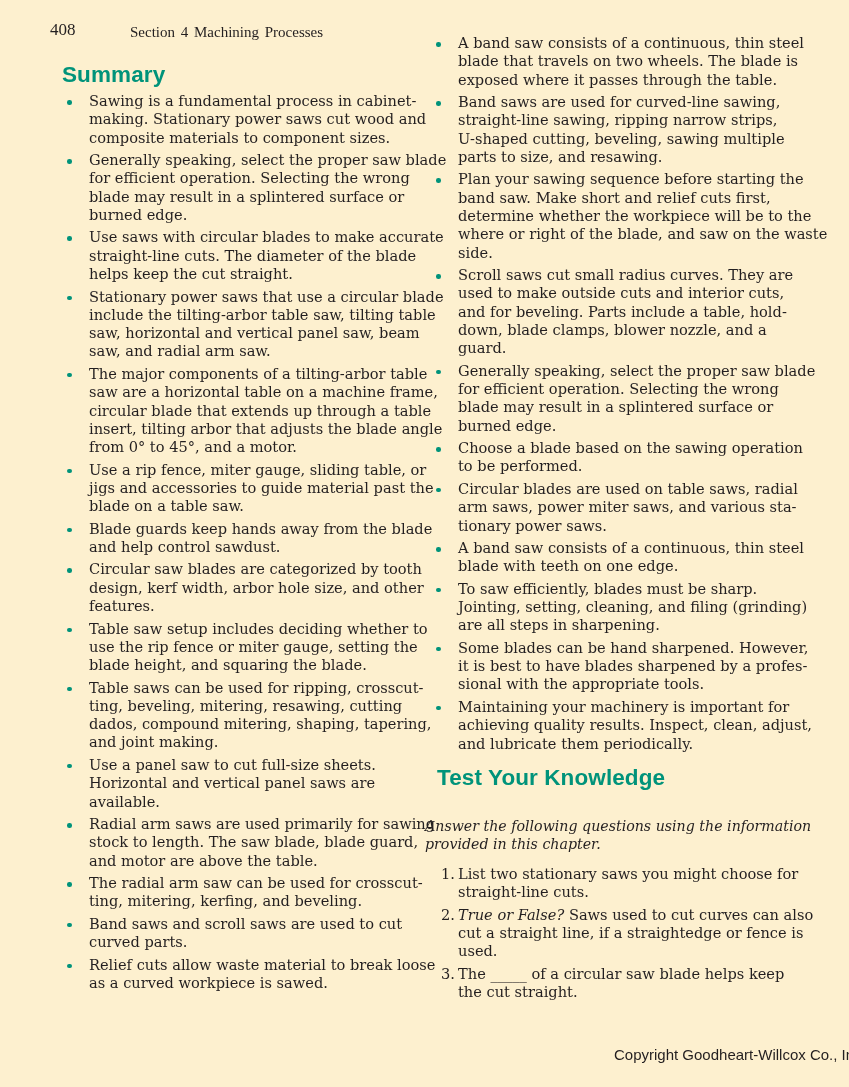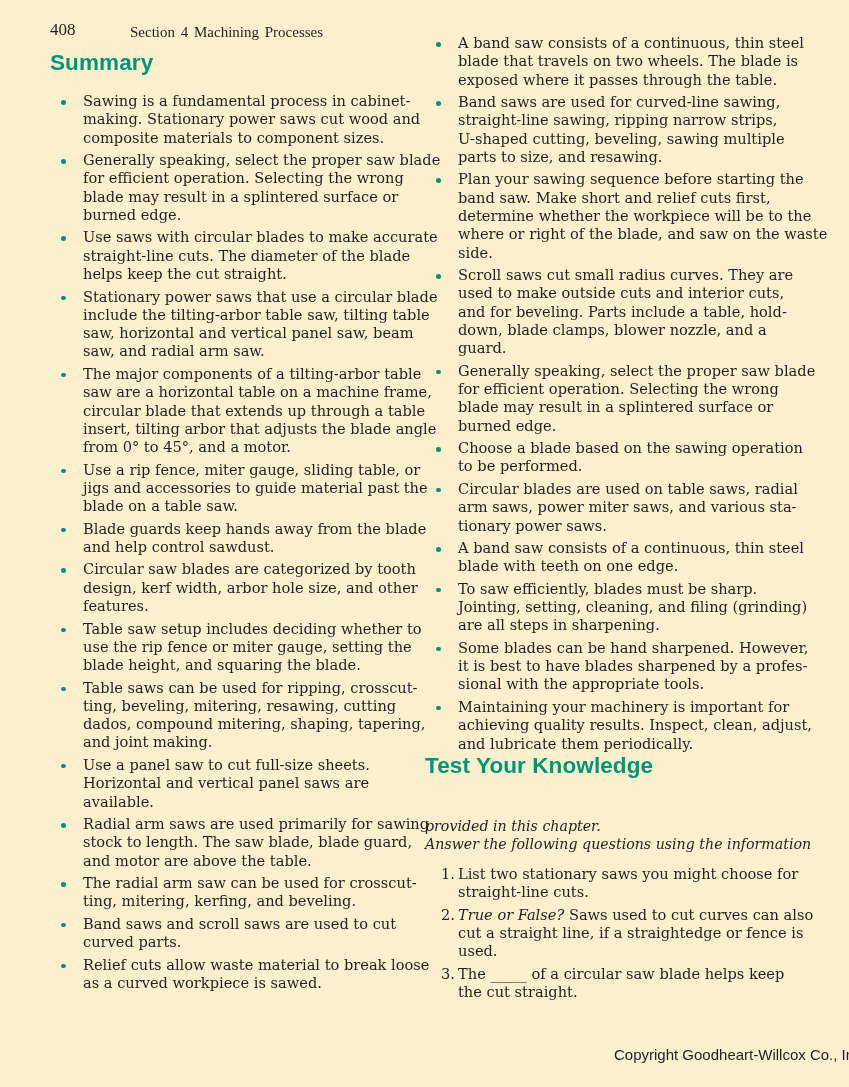--- a/index.html
+++ b/index.html
@@ -5,42 +5,42 @@
   html, body { margin:0; padding:0; }
   body {
     width:849px; height:1087px; background:#fdf0cf; position:relative; overflow:hidden;
     font-family:"DejaVu Serif","Liberation Serif",serif; color:#231f20;
   }
   .running-head { position:absolute; left:50px; top:20px; font-family:"Liberation Serif",serif; }
   .page-num { font-size:17px; position:absolute; left:0; top:0; white-space:nowrap;text-align:right; }
   .section { font-size:15px; position:absolute; left:80px; top:4px; white-space:nowrap; word-spacing:2px; }
   h2 {
     font-family:"Liberation Sans",sans-serif; font-weight:bold; color:#00937a;
-    font-size:22.5px; margin:0; position:absolute; white-space:nowrap; letter-spacing:0.1px;
+    font-size:22.5px; margin:12px; position:absolute; white-space:nowrap; letter-spacing:0.1px;
   }
   .list { position:absolute; margin:8px; padding:0; list-style:none; }
   .item { position:relative; padding-left:25px; font-size:14.6px; line-height:18.3px; margin-bottom:4.2px; }
   .bullet { position:absolute; left:3px; top:8px; width:4.5px; height:4.5px; border-radius:50%; background:#00937a; }
   .line { display:block; white-space:nowrap; }
   .intro { position:absolute; font-style:italic; font-size:14.2px; line-height:18.3px; }
   .q { position:relative; padding-left:25px; font-size:14.6px; line-height:18.3px; margin-bottom:4.2px; }
   .qnum { position:absolute; left:8px; top:0; }
   .copyright { position:absolute; left:614px; top:1046px; font-family:"Liberation Sans",sans-serif; font-size:15px; color:#231f20; white-space:nowrap; }
 </style>
 </head>
 <body>
 
 <div class="running-head">
   <span class="page-num">408</span>
   <span class="section">Section 4   Machining Processes</span>
 </div>
 
 <h2 style="left:50px; top:50px;">Summary</h2>
 
-<ul class="list" id="left-list" style="left:50px; top:84px; width:365px;">
+<ul class="list" id="left-list" style="left:56px; top:84px; width:365px;">
     <li class="item">
       <span class="bullet"></span>
       <span class="line">Sawing is a fundamental process in cabinet-</span>
       <span class="line">making. Stationary power saws cut wood and</span>
       <span class="line">composite materials to component sizes.</span>
     </li>
     <li class="item">
       <span class="bullet"></span>
       <span class="line">Generally speaking, select the proper saw blade</span>
       <span class="line">for efficient operation. Selecting the wrong</span>
@@ -194,22 +194,22 @@
     <li class="item">
       <span class="bullet"></span>
       <span class="line">Maintaining your machinery is important for</span>
       <span class="line">achieving quality results. Inspect, clean, adjust,</span>
       <span class="line">and lubricate them periodically.</span>
     </li>
   </ul>
 
 <h2 style="left:425px; top:753px;">Test Your Knowledge</h2>
 <div class="intro" id="intro" style="left:425px; top:817px;">
+    <span class="line">Answer the following questions using the information</span>
     <span class="line">provided in this chapter.</span>
-    <span class="line">Answer the following questions using the information</span>
   </div>
 <div class="list" id="questions" style="left:425px; top:857px; width:370px;">
     <div class="q">
       <span class="qnum">1.</span>
       <span class="line">List two stationary saws you might choose for</span>
       <span class="line">straight-line cuts.</span>
     </div>
     <div class="q">
       <span class="qnum">2.</span>
       <span class="line"><i>True or False?</i> Saws used to cut curves can also</span>

